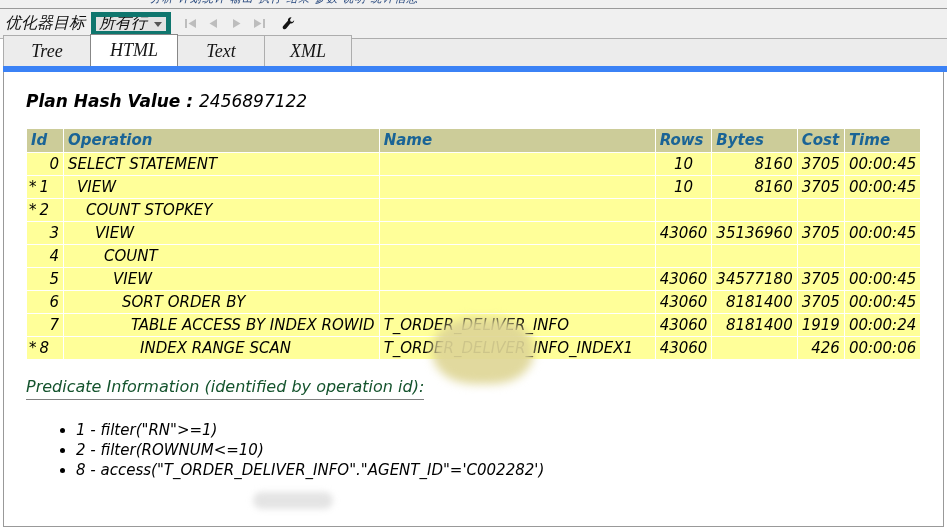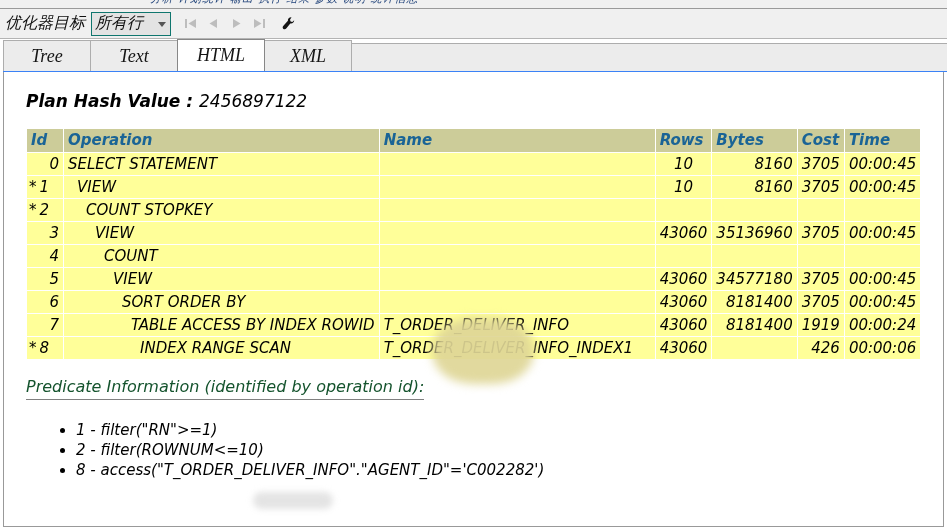--- a/index.html
+++ b/index.html
@@ -51,21 +51,21 @@
     font-size: 16px;
     color: #101010;
     font-family: "DejaVu Sans", sans-serif;
     margin-right: 6px;
     white-space: nowrap;
   }
   .combo {
     width: 80px;
     height: 24px;
     background: #e3e3e3;
-    border: 1px solid #0f766e;
+    border: 5px solid #0f766e;
     display: flex;
     align-items: center;
     position: relative;
     overflow: hidden;
   }
   .combo-value {
     font-size: 16px;
     color: #101010;
     font-family: "DejaVu Sans", sans-serif;
     padding-left: 3px;
@@ -96,21 +96,21 @@
     width: 16px; height: 16px;
     display: flex; align-items: center; justify-content: center;
   }
 
   
   .tabbar {
     position: absolute; left: 3px; top: 40px;
     width: 944px; height: 32px;
     display: flex;
     align-items: flex-end;
-    border-bottom: 1px solid #3b82f6;
+    border-bottom: 6px solid #3b82f6;
   }
   .tab {
     height: 31px;
     min-width: 88px;
     padding: 0 14px;
     display: flex;
     align-items: center;
     justify-content: center;
     background: #ececec;
     border: 1px solid #adadad;
@@ -280,25 +280,25 @@
           <path d="M10.5 1.2 C8.3 1.0 6.6 2.8 6.9 4.8 L2.2 10.0 C1.4 10.9 1.5 12.2 2.4 12.9 C3.3 13.6 4.6 13.4 5.2 12.5 L9.3 7.4 C11.3 7.9 13.2 6.3 13.2 4.2 L11.3 5.9 L9.6 5.4 L9.0 3.7 Z" fill="#141414"></path>
         </svg>
       </div>
     </div>
   </div>
 
   <div class="tabbar">
     <div class="tab">
         <span>Tree</span>
       </div>
+    <div class="tab active">
+        <span>HTML</span>
+      </div>
     <div class="tab">
         <span>Text</span>
-      </div>
-    <div class="tab active">
-        <span>HTML</span>
       </div>
     <div class="tab">
         <span>XML</span>
       </div>
     <div class="tabbar-filler"></div>
   </div>
 
   <div class="pane">
 
     <div class="plan-hash">

